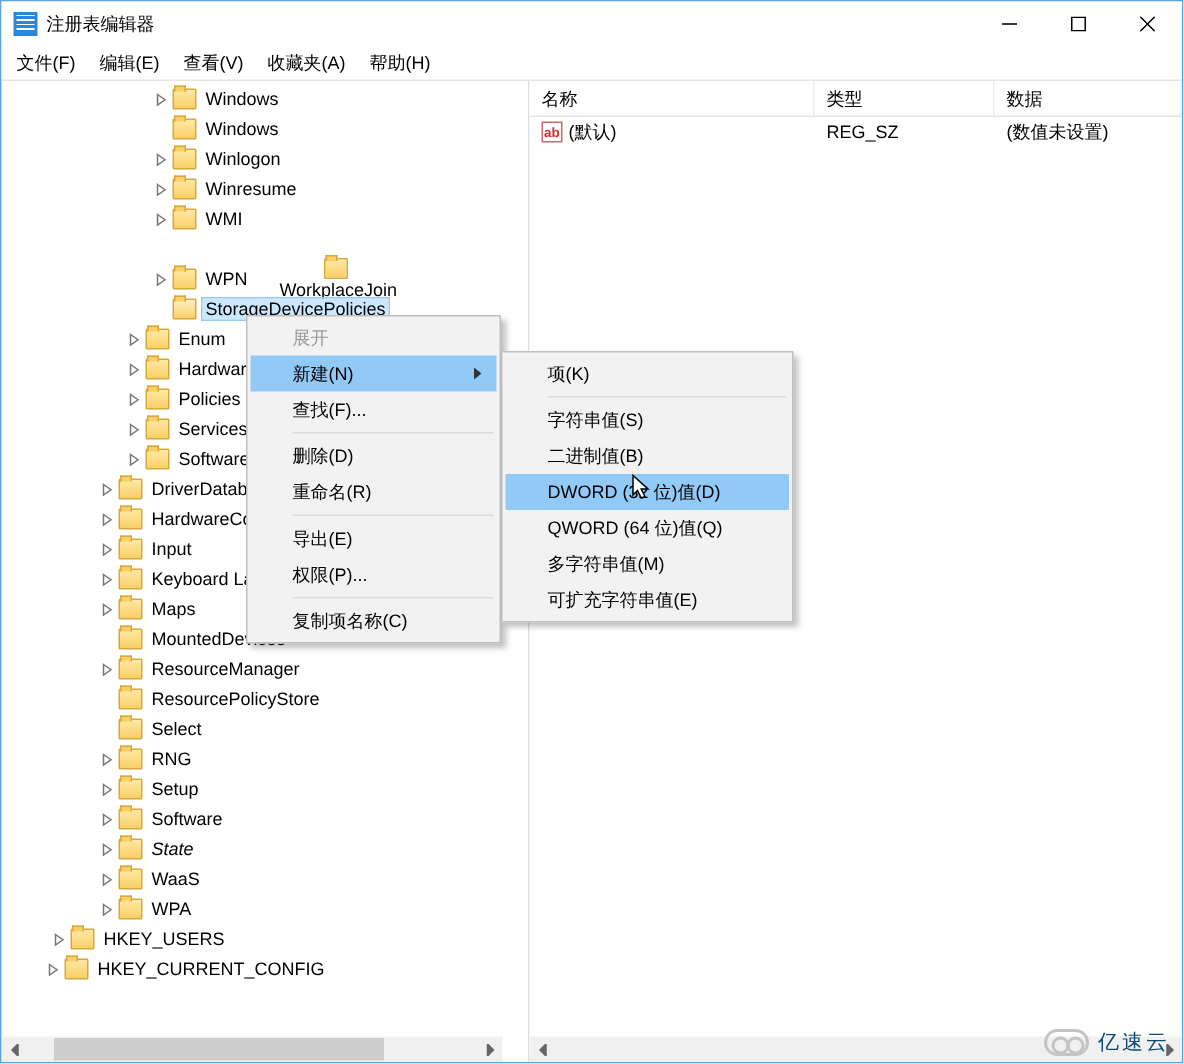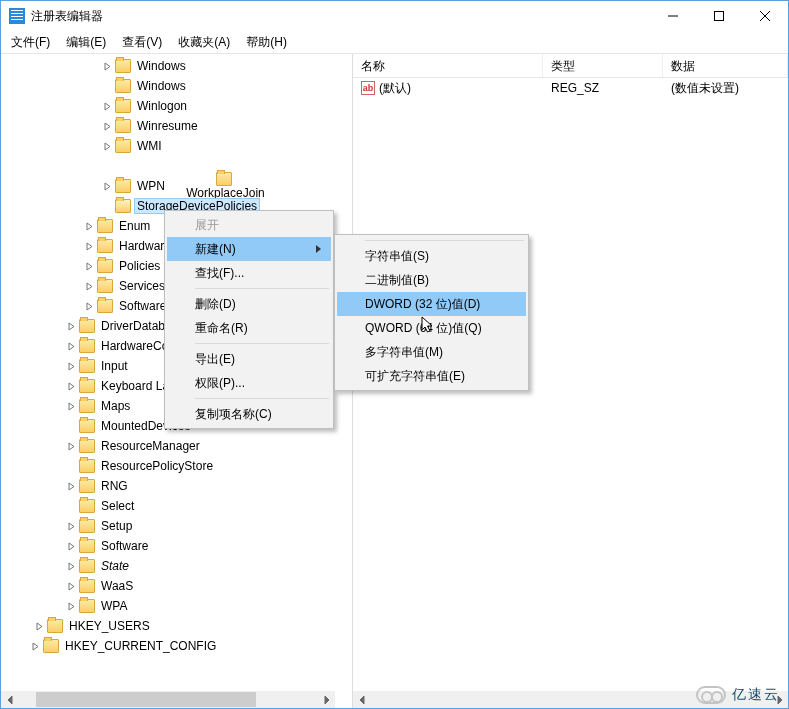--- a/index.html
+++ b/index.html
@@ -263,32 +263,32 @@
             </span>
             <span class="folder-icon"></span>
             <span class="label">ResourceManager</span>
           </div>
           <div class="tree-row" style="padding-left: 62px;">
             <span class="exp"></span>
             <span class="folder-icon"></span>
             <span class="label">ResourcePolicyStore</span>
           </div>
           <div class="tree-row" style="padding-left: 62px;">
+            <span class="exp"></span>
+            <span class="folder-icon"></span>
+            <span class="label">Select</span>
+          </div>
+          <div class="tree-row" style="padding-left: 62px;">
             <span class="exp">
               <svg viewBox="0 0 9 9">
                 <path d="M2 1 L7 4.5 L2 8 Z" fill="none"></path>
               </svg>
             </span>
             <span class="folder-icon"></span>
             <span class="label">RNG</span>
-          </div>
-          <div class="tree-row" style="padding-left: 62px;">
-            <span class="exp"></span>
-            <span class="folder-icon"></span>
-            <span class="label">Select</span>
           </div>
           <div class="tree-row" style="padding-left: 62px;">
             <span class="exp">
               <svg viewBox="0 0 9 9">
                 <path d="M2 1 L7 4.5 L2 8 Z" fill="none"></path>
               </svg>
             </span>
             <span class="folder-icon"></span>
             <span class="label">Setup</span>
           </div>
@@ -398,20 +398,21 @@
       <div class="cm-row">删除(D)</div>
       <div class="cm-row">重命名(R)</div>
       <div class="cm-sep"></div>
       <div class="cm-row">导出(E)</div>
       <div class="cm-row">权限(P)...</div>
       <div class="cm-sep"></div>
       <div class="cm-row">复制项名称(C)</div>
     </div>
 
     <div class="context-menu" style="left:333px; top:180px; width:195px;">
+      <div class="cm-row">项(K)</div>
       <div class="cm-sep"></div>
       <div class="cm-row">字符串值(S)</div>
       <div class="cm-row">二进制值(B)</div>
       <div class="cm-row highlight">DWORD (32 位)值(D)</div>
       <div class="cm-row">QWORD (64 位)值(Q)</div>
       <div class="cm-row">多字符串值(M)</div>
       <div class="cm-row">可扩充字符串值(E)</div>
     </div>
 
     <div class="cursor" style="left:420px; top:262px;">

